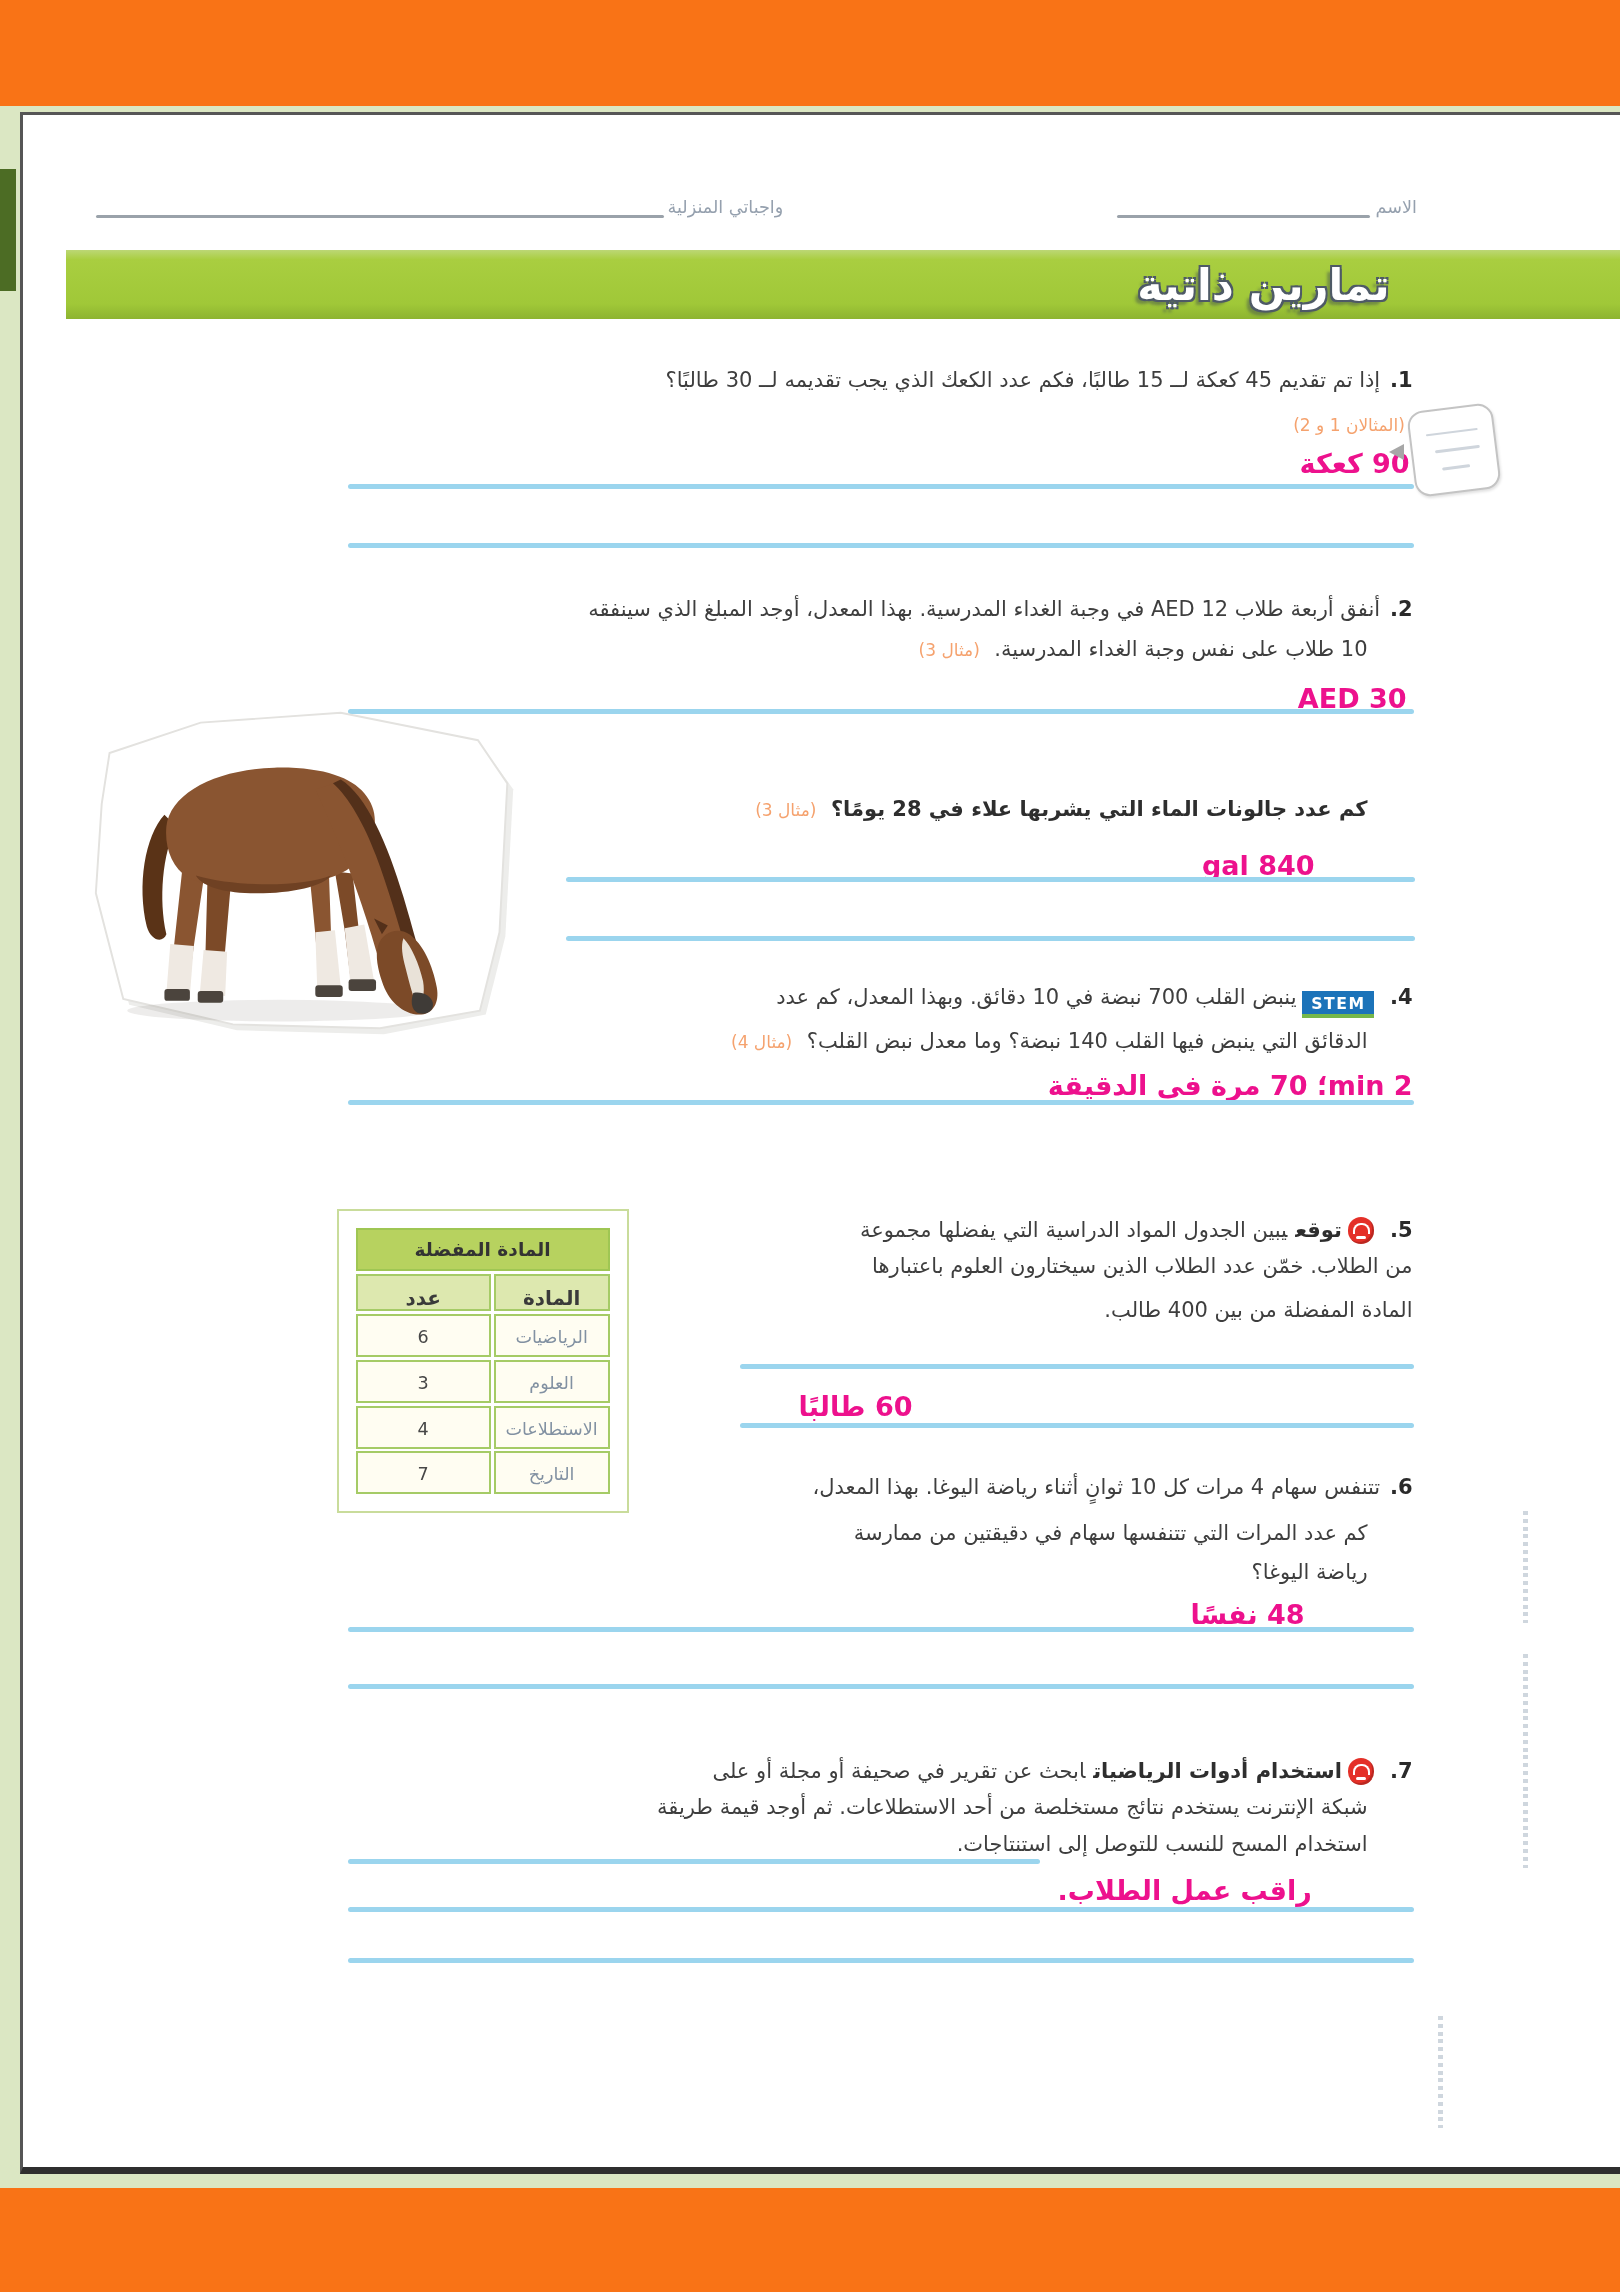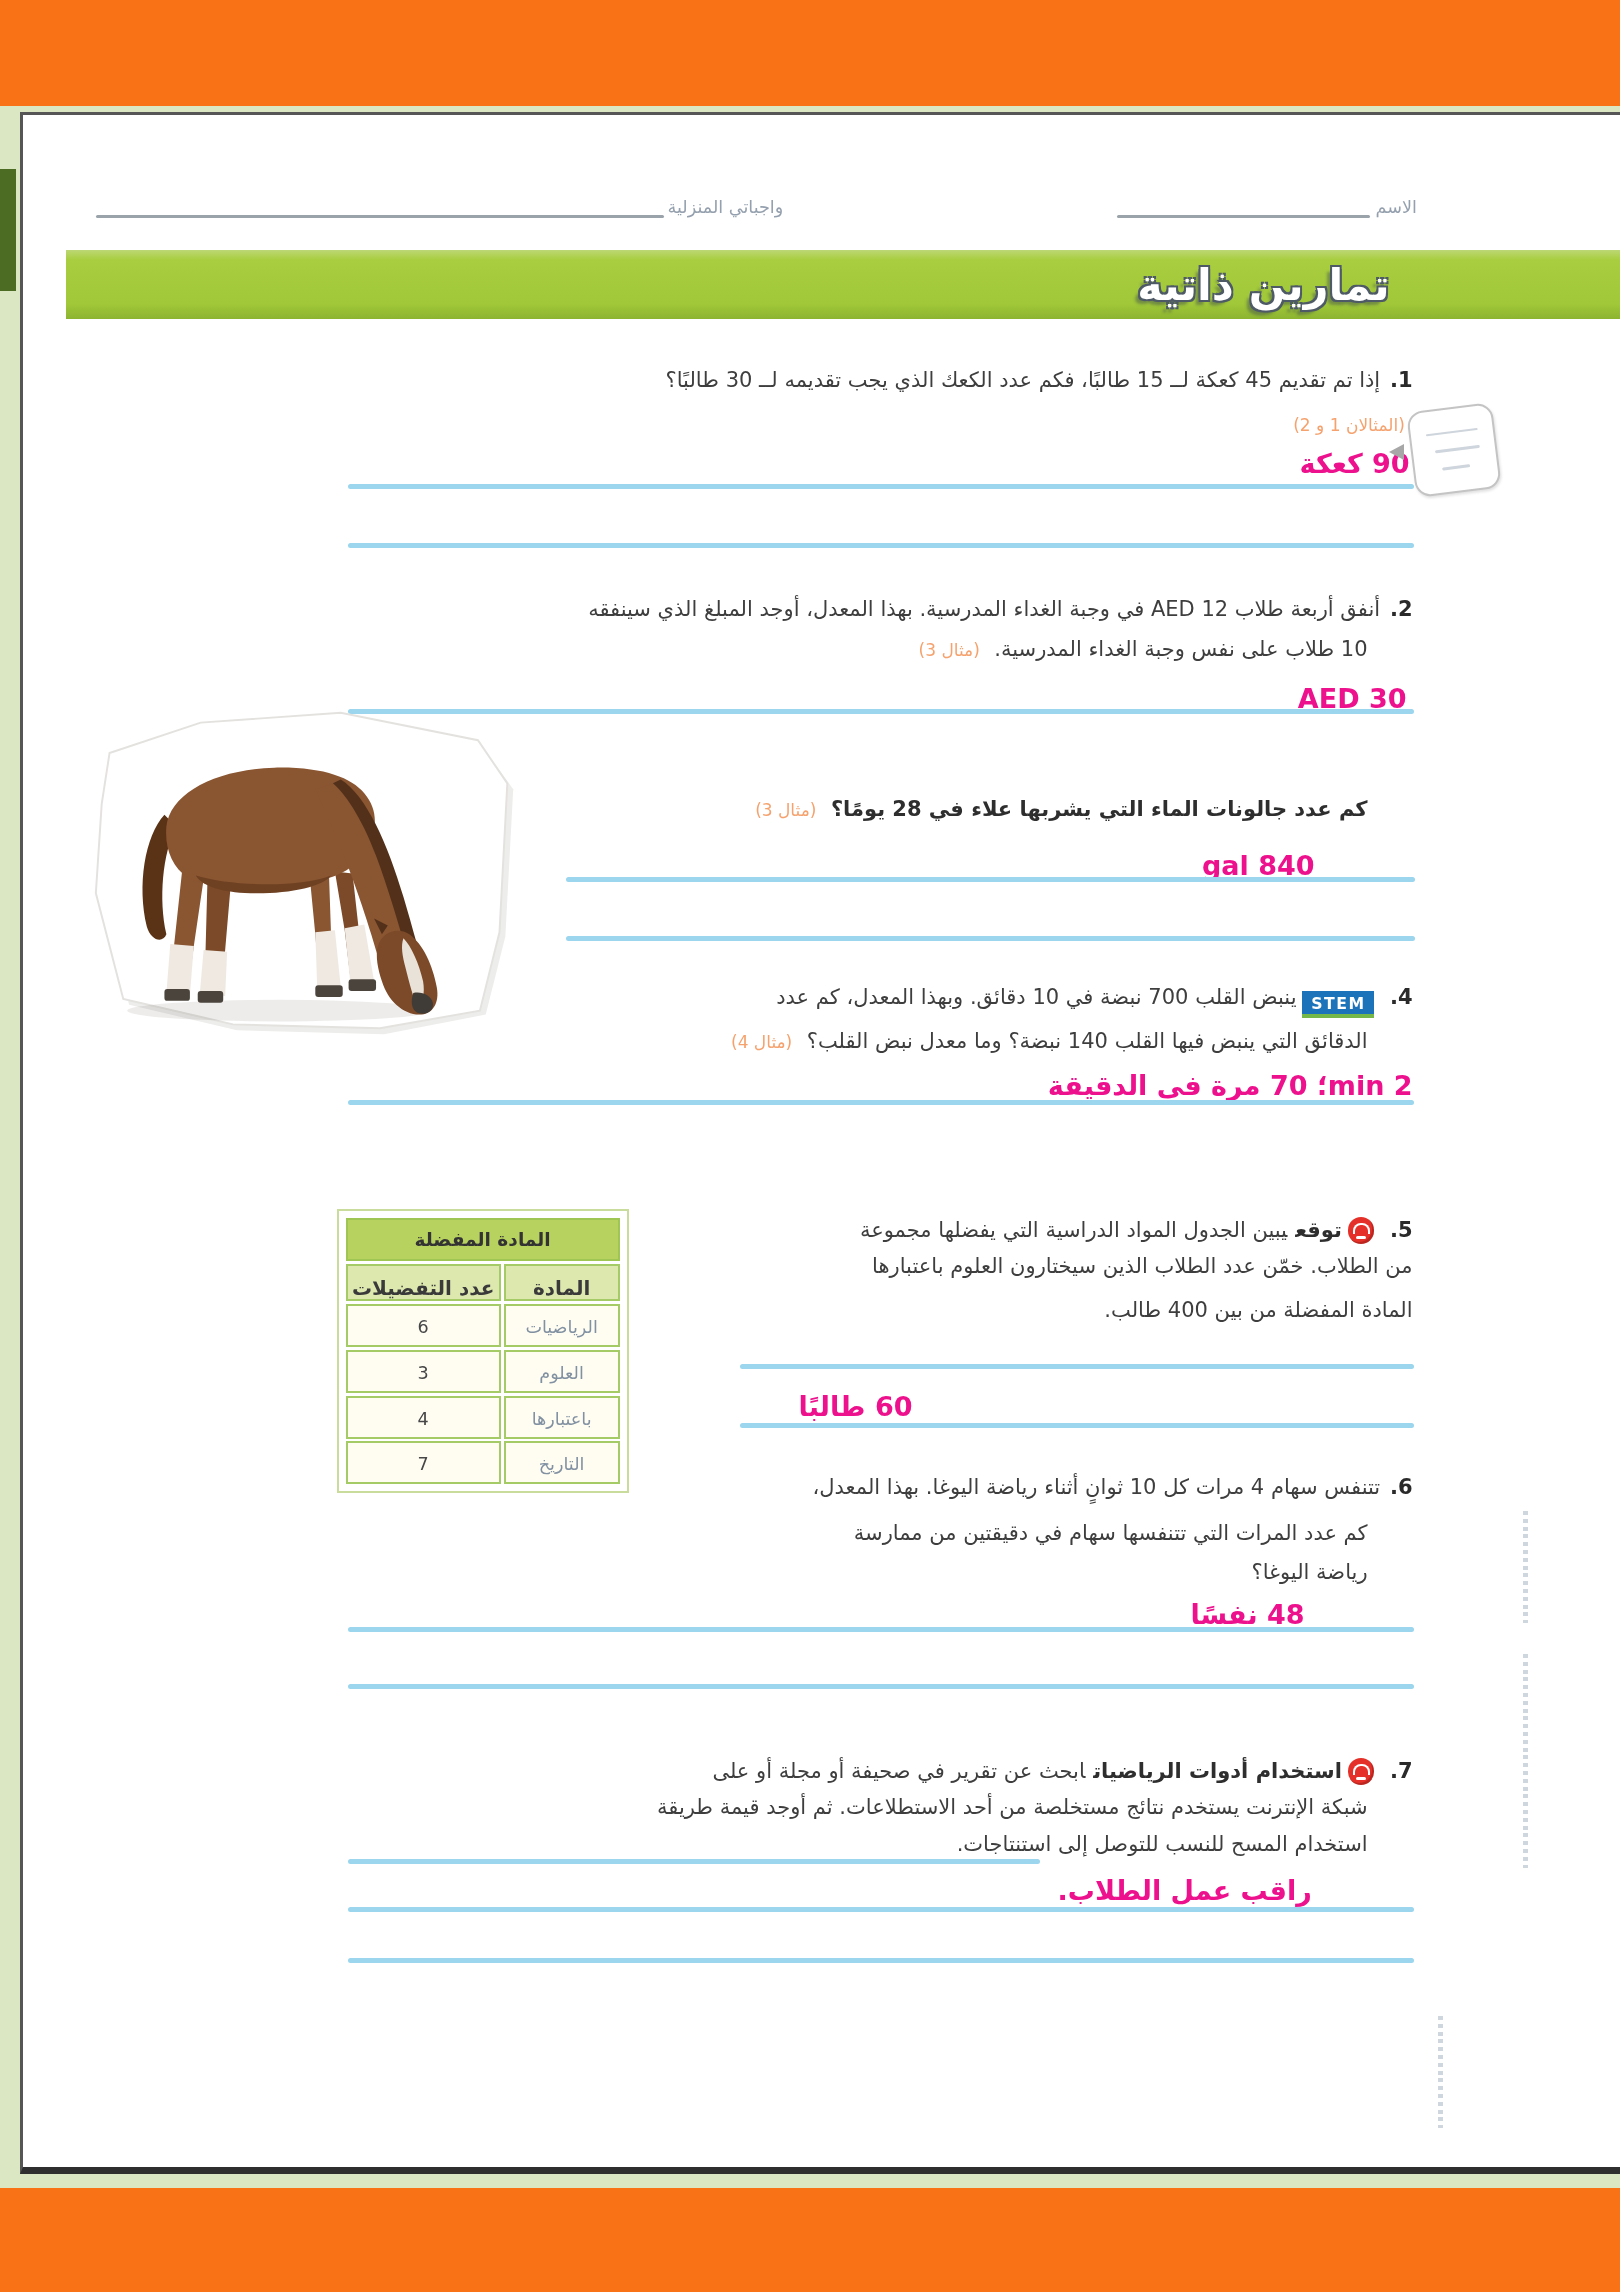--- a/index.html
+++ b/index.html
@@ -36,21 +36,21 @@
        border-bottom:none;border-radius:7.8px 7.8px 0 0;}
   .hot::after{content:"";position:absolute;left:7.8px;bottom:4.9px;width:10.8px;height:2.9px;background:#fff;border-radius:2px;}
   
   .note-badge{position:absolute;left:1388px;top:292px;width:82px;height:82px;background:#fff;
        border:2.9px solid #c4c4c4;border-radius:15.7px;transform:rotate(-7deg);box-shadow:1px 2px 2.9px rgba(0,0,0,.12);}
   .note-badge .tl{position:absolute;left:14.7px;right:14.7px;height:2.9px;background:#cfd5dc;border-radius:2px;}
   .note-arrow{position:absolute;left:1366px;top:329px;width:0;height:0;border-top:8.8px solid transparent;
        border-bottom:8.8px solid transparent;border-right:15.7px solid #a7a7a7;}
   
   .ftable{position:absolute;left:314px;top:1094px;width:292px;border:2.9px solid #c9dc9b;background:#fff;
-       padding:7px;box-sizing:border-box;}
+       padding:17px;box-sizing:border-box;}
   .ft-title{background:#b7d25f;border:2px solid #9fc653;text-align:center;font-weight:bold;font-size:18.6px;
        color:#333;height:39px;line-height:39px;margin-bottom:2.9px;direction:rtl;}
   .ft-row{display:flex;direction:rtl;margin-bottom:2.9px;}
   .ft-row:last-child{margin-bottom:0;}
   .cell{border:2px solid #a5cb66;text-align:center;box-sizing:border-box;}
   .c-subj{width:116px;margin-left:2.9px;}
   .c-cnt{flex:1;}
   .ft-head .cell{background:#dde8af;font-weight:bold;font-size:20px;color:#3a3a3a;height:37px;line-height:45px;}
   .ft-data .cell{background:#fffdf2;font-size:17.6px;height:43px;line-height:43px;}
   .ft-data .c-subj{color:#8291a2;}
@@ -168,21 +168,21 @@
       </div>
       <div class="ft-row ft-data">
         <div class="cell c-subj">الرياضيات</div>
         <div class="cell c-cnt">6</div>
       </div>
       <div class="ft-row ft-data">
         <div class="cell c-subj">العلوم</div>
         <div class="cell c-cnt">3</div>
       </div>
       <div class="ft-row ft-data">
-        <div class="cell c-subj">باعتبارها</div>
+        <div class="cell c-subj">الاستطلاعات</div>
         <div class="cell c-cnt">4</div>
       </div>
       <div class="ft-row ft-data">
         <div class="cell c-subj">التاريخ</div>
         <div class="cell c-cnt">7</div>
       </div>
     </div>
 
     <div class="qline" style="top:1360px;right:208px;">
       <span class="num">6.</span><span>تتنفس سهام 4 مرات كل 10 ثوانٍ أثناء رياضة اليوغا. بهذا المعدل،</span>

